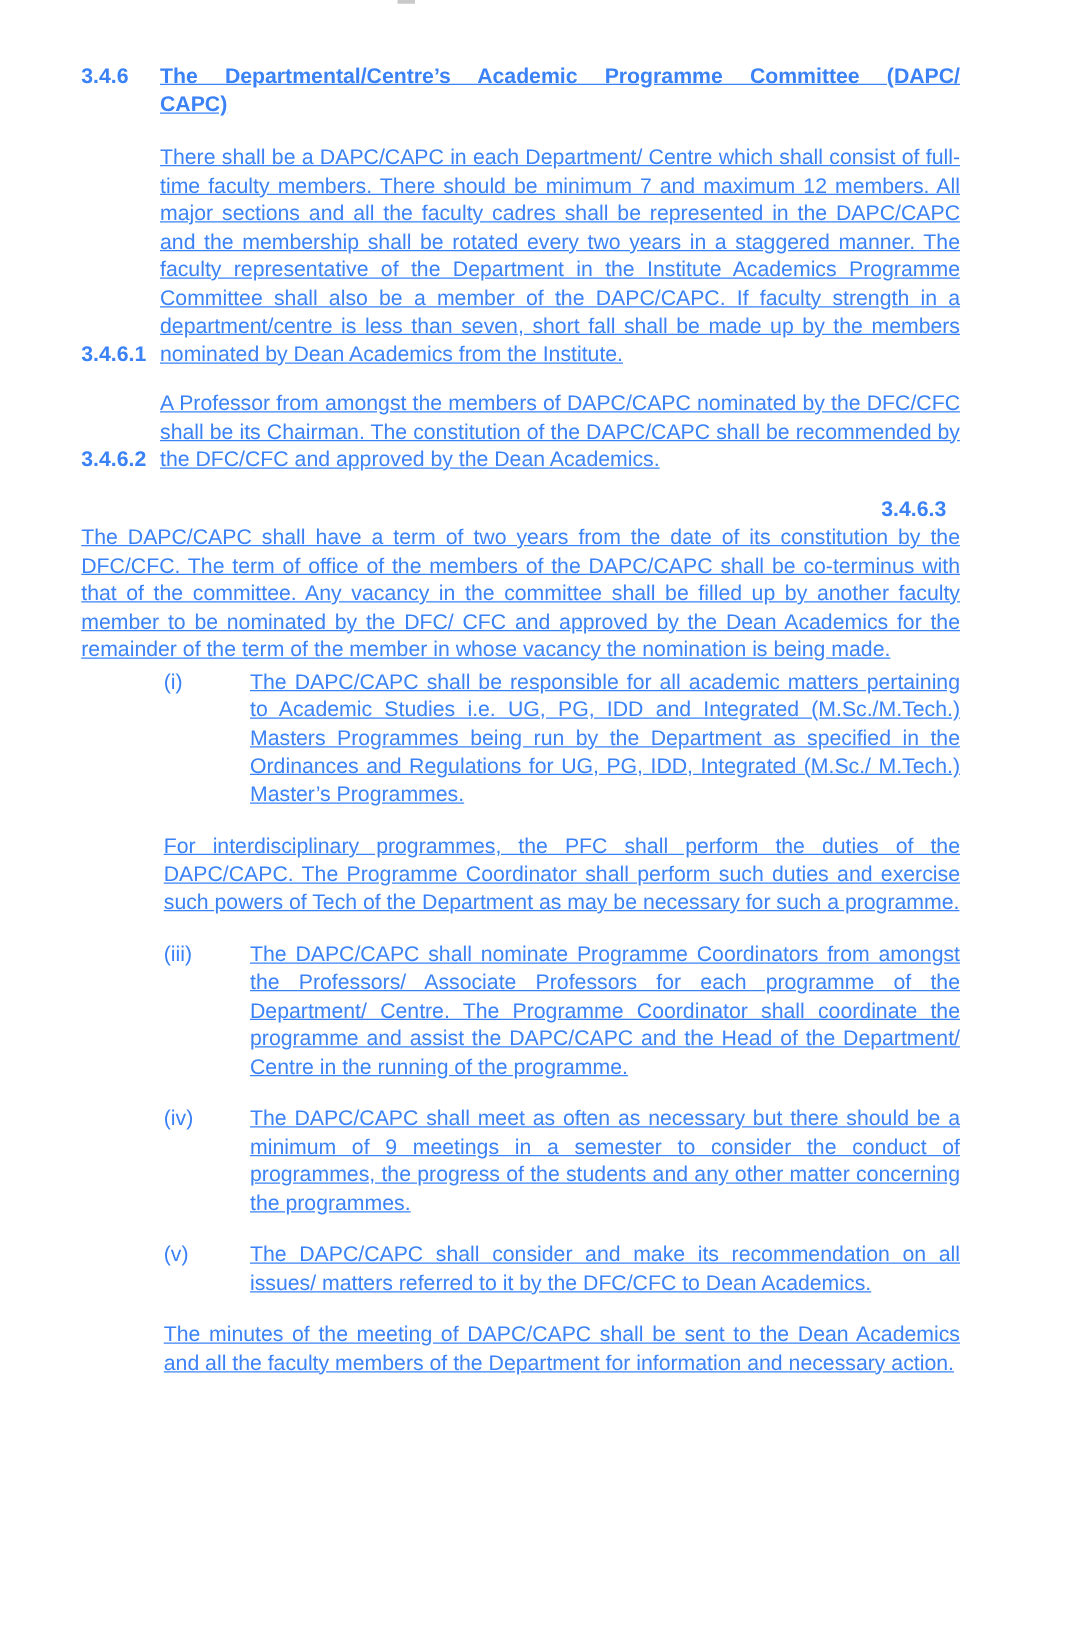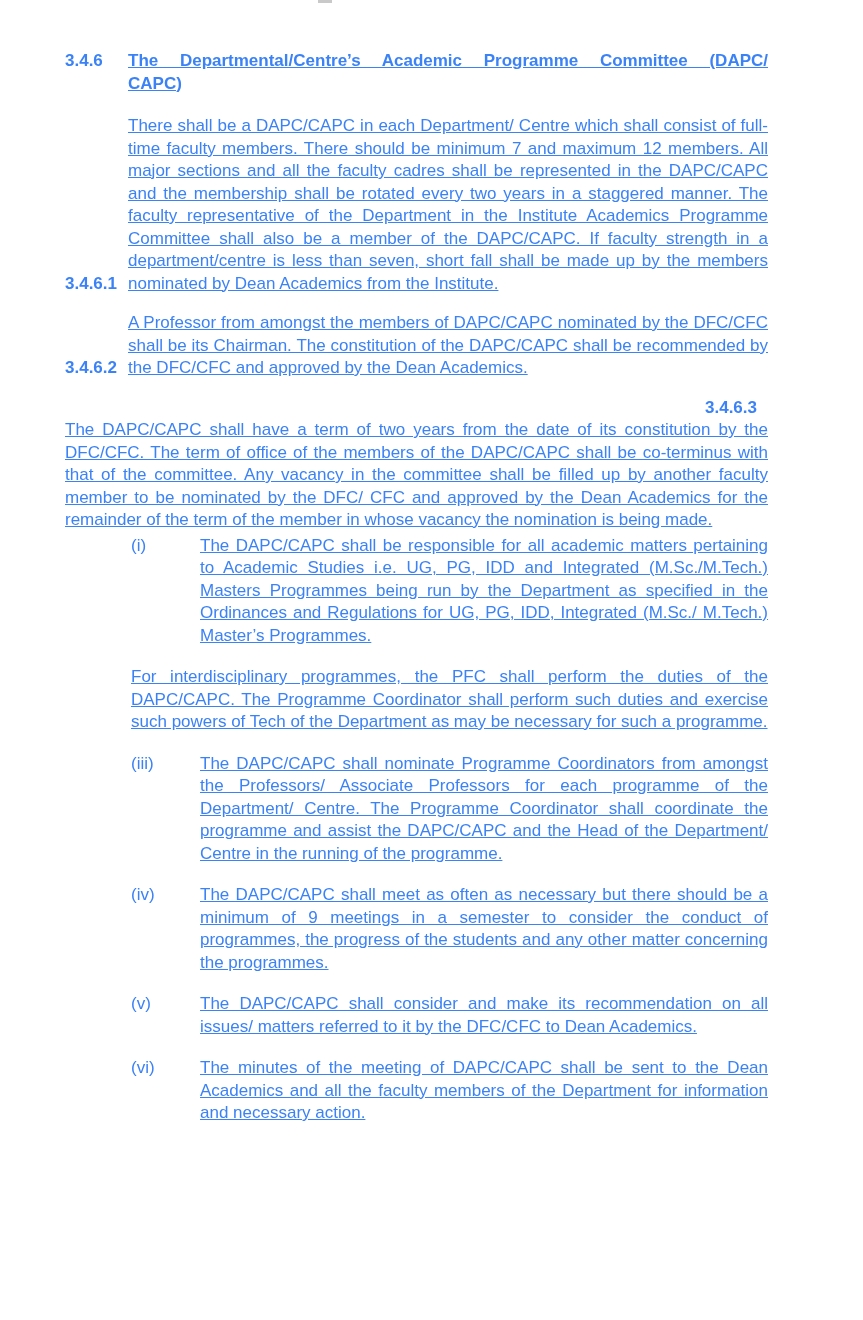--- a/index.html
+++ b/index.html
@@ -100,18 +100,17 @@
     </div>
     <div class="list-item">
       <span class="marker">(iv)</span>
       <span class="txt">The DAPC/CAPC shall meet as often as necessary but there should be a minimum of 9 meetings in a semester to consider the conduct of programmes, the progress of the students and any other matter concerning the programmes.</span>
     </div>
     <div class="list-item">
       <span class="marker">(v)</span>
       <span class="txt">The DAPC/CAPC shall consider and make its recommendation on all issues/ matters referred to it by the DFC/CFC to Dean Academics.</span>
     </div>
     <div class="list-item">
-      <span class="marker">(vi)</span>
       <span class="txt">The minutes of the meeting of DAPC/CAPC shall be sent to the Dean Academics and all the faculty members of the Department for information and necessary action.</span>
     </div>
   </div>
 
 </div>
 
 </body></html>

